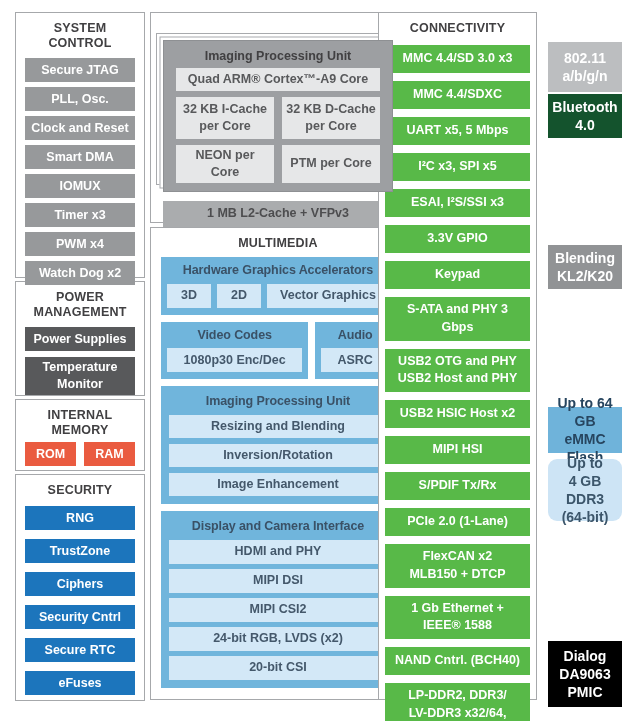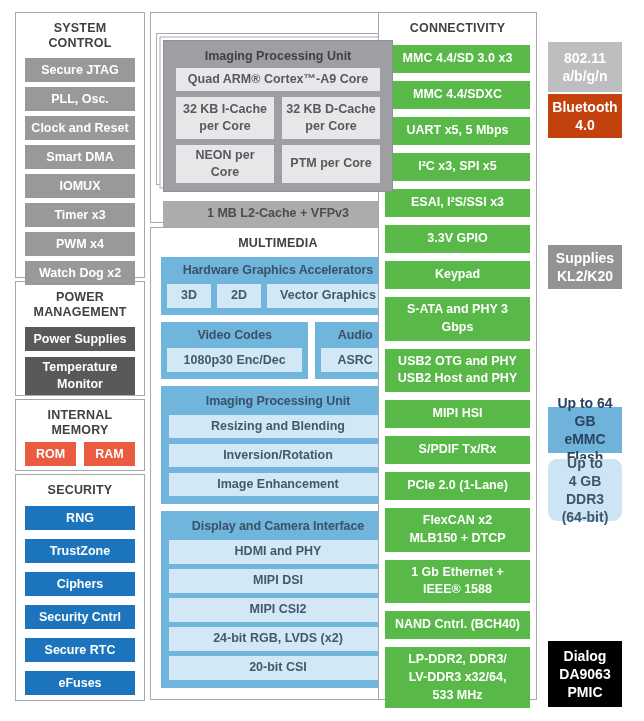--- a/index.html
+++ b/index.html
@@ -153,21 +153,21 @@
     justify-content: center;
     text-align: center;
     font-size: 14px;
     font-weight: bold;
     line-height: 1.3;
     white-space: pre-line;
     color: #ffffff;
     padding: 2px;
   }
   .ext-wifi    { top: 42px;  height: 50px; background: #bcbec0; }
-  .ext-bt      { top: 94px;  height: 44px; background: #c2410c; }
+  .ext-bt      { top: 94px;  height: 44px; background: #14532d; }
   .ext-kinetis { top: 245px; height: 44px; background: #919395; }
   .ext-emmc    { top: 407px; height: 46px; background: #6fb3da; color: #27455f; }
   .ext-ddr3    { top: 459px; height: 62px; background: #cde4f5; color: #3c566b; border-radius: 9px; }
   .ext-pmic    { top: 641px; height: 66px; background: #000000; }
 </style>
 </head>
 <body>
 
 <div class="canvas">
 
@@ -303,41 +303,42 @@
       <div class="blk green">MMC 4.4/SD 3.0 x3</div>
           <div class="blk green">MMC 4.4/SDXC</div>
           <div class="blk green">UART x5, 5 Mbps</div>
           <div class="blk green">I²C x3, SPI x5</div>
           <div class="blk green">ESAI, I²S/SSI x3</div>
           <div class="blk green">3.3V GPIO</div>
           <div class="blk green">Keypad</div>
           <div class="blk green">S-ATA and PHY 3 Gbps</div>
           <div class="blk green">USB2 OTG and PHY
 USB2 Host and PHY</div>
+          <div class="blk green">USB2 HSIC Host x2</div>
           <div class="blk green">MIPI HSI</div>
           <div class="blk green">S/PDIF Tx/Rx</div>
           <div class="blk green">PCIe 2.0 (1-Lane)</div>
           <div class="blk green">FlexCAN x2
 MLB150 + DTCP</div>
           <div class="blk green">1 Gb Ethernet +
 IEEE® 1588</div>
           <div class="blk green">NAND Cntrl. (BCH40)</div>
           <div class="blk green">LP-DDR2, DDR3/
 LV-DDR3 x32/64,
 533 MHz</div>
         </div>
     </div>
   </div>
 
   <div class="col col-ext">
     <div class="ext-blk ext-wifi">802.11
 a/b/g/n</div>
     <div class="ext-blk ext-bt">Bluetooth
 4.0</div>
-    <div class="ext-blk ext-kinetis">Supplies
+    <div class="ext-blk ext-kinetis">Blending
 KL2/K20</div>
     <div class="ext-blk ext-emmc">Up to 64 GB
 eMMC Flash</div>
     <div class="ext-blk ext-ddr3">Up to
 4 GB DDR3
 (64-bit)</div>
     <div class="ext-blk ext-pmic">Dialog
 DA9063
 PMIC</div>
   </div>

